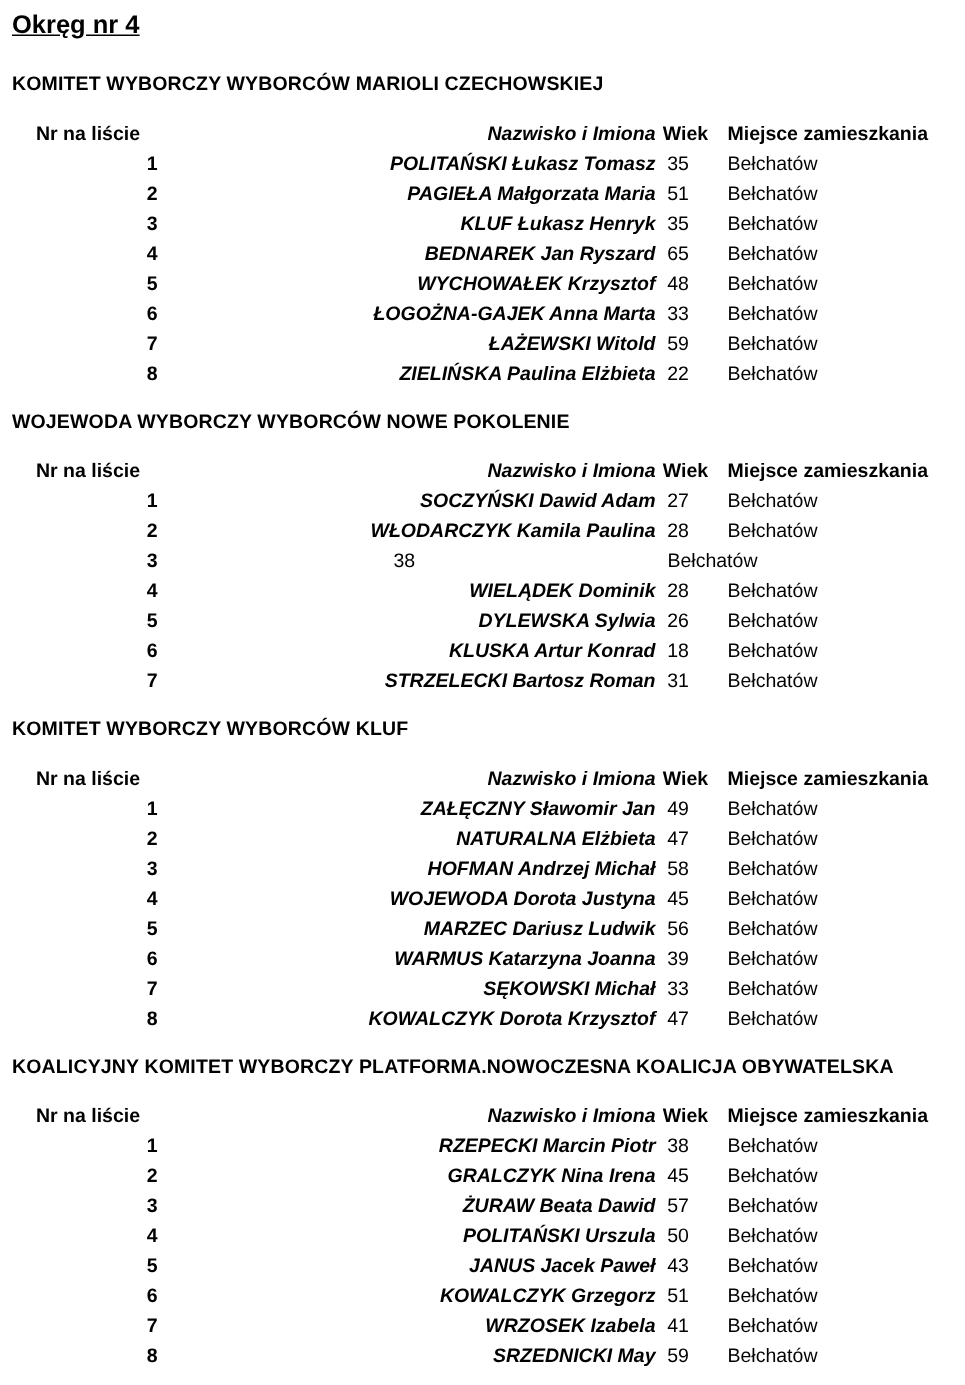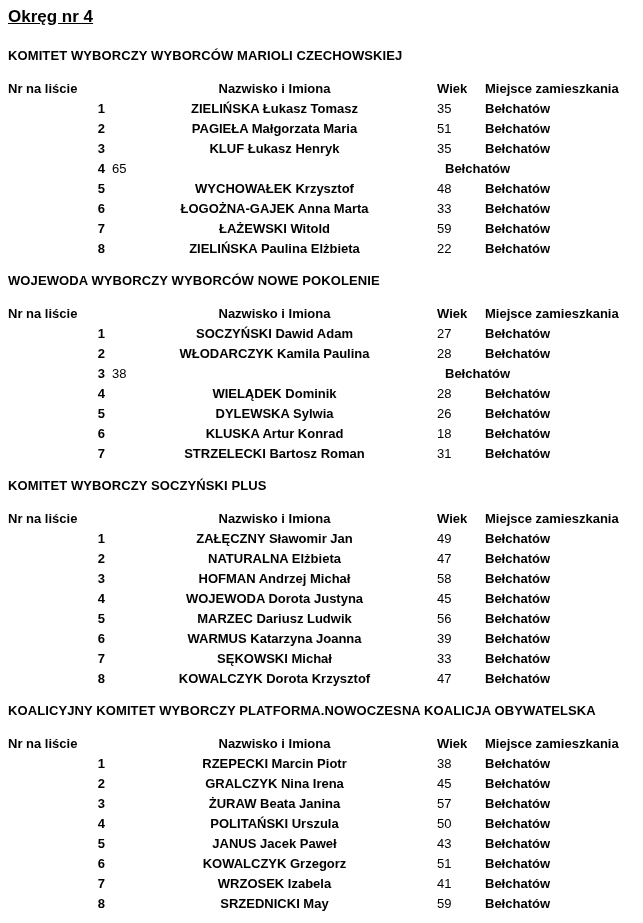--- a/index.html
+++ b/index.html
@@ -33,67 +33,68 @@
     margin: 0 0 16px 0;
     white-space: nowrap;
     letter-spacing: 0.1px;
   }
   .grid-row {
     display: grid;
     grid-template-columns: 104px 1fr 40px 158px;
     line-height: 20px;
     align-items: baseline;
   }
-  .thead { font-weight: bold; }
+  .thead { font-weight: bold; margin-left: 16px; }
   .cell-nr        { text-align: right; padding-right: 7px; font-weight: bold; }
   .thead .cell-nr { text-align: left;  padding-right: 0; }
-  .cell-name      { text-align: center;  font-weight: bold; white-space: nowrap; }
-  .cell-age       { text-align: left; padding-right: 10px; font-weight: normal; }
+  .cell-name      { text-align: right;  font-weight: bold; white-space: nowrap; font-style: italic; }
+  .cell-age       { text-align: center; padding-right: 10px; font-weight: normal; }
   .thead .cell-age{ padding-right: 0;  font-weight: bold; }
-  .cell-city      { text-align: left;  padding-left: 8px; font-weight: bold; white-space: nowrap; }
+  .cell-city      { text-align: left;  padding-left: 8px; font-weight: normal; white-space: nowrap; }
   .thead .cell-city { font-weight: bold; }
 </style>
 </head>
 <body style="color: rgb(0, 0, 0); background: rgb(255, 255, 255);">
 
 <h1 class="doc-title">Okręg nr 4</h1>
 
 <div id="committees">
   <section class="committee">
     <h2 class="committee-name">KOMITET WYBORCZY WYBORCÓW MARIOLI CZECHOWSKIEJ</h2>
     <div class="grid-row thead">
       <div class="cell-nr">Nr na liście</div>
       <div class="cell-name">Nazwisko i Imiona</div>
       <div class="cell-age">Wiek</div>
       <div class="cell-city">Miejsce zamieszkania</div>
     </div>
     <div class="rows">
   <div class="grid-row">
     <div class="cell-nr">1</div>
-    <div class="cell-name">ZIELIŃSKA Łukasz Tomasz</div>
+    <div class="cell-name">POLITAŃSKI Łukasz Tomasz</div>
     <div class="cell-age">35</div>
     <div class="cell-city">Bełchatów</div>
   </div>
 
   <div class="grid-row">
     <div class="cell-nr">2</div>
     <div class="cell-name">PAGIEŁA Małgorzata Maria</div>
     <div class="cell-age">51</div>
     <div class="cell-city">Bełchatów</div>
   </div>
 
   <div class="grid-row">
     <div class="cell-nr">3</div>
     <div class="cell-name">KLUF Łukasz Henryk</div>
     <div class="cell-age">35</div>
     <div class="cell-city">Bełchatów</div>
   </div>
 
   <div class="grid-row">
     <div class="cell-nr">4</div>
+    <div class="cell-name">BEDNAREK Jan Ryszard</div>
     <div class="cell-age">65</div>
     <div class="cell-city">Bełchatów</div>
   </div>
 
   <div class="grid-row">
     <div class="cell-nr">5</div>
     <div class="cell-name">WYCHOWAŁEK Krzysztof</div>
     <div class="cell-age">48</div>
     <div class="cell-city">Bełchatów</div>
   </div>
@@ -174,21 +175,21 @@
   <div class="grid-row">
     <div class="cell-nr">7</div>
     <div class="cell-name">STRZELECKI Bartosz Roman</div>
     <div class="cell-age">31</div>
     <div class="cell-city">Bełchatów</div>
   </div>
 </div>
   </section>
 
   <section class="committee">
-    <h2 class="committee-name">KOMITET WYBORCZY SOCZYŃSKI PLUS</h2>
+    <h2 class="committee-name">KOMITET WYBORCZY WYBORCÓW KLUF</h2>
     <div class="grid-row thead">
       <div class="cell-nr">Nr na liście</div>
       <div class="cell-name">Nazwisko i Imiona</div>
       <div class="cell-age">Wiek</div>
       <div class="cell-city">Miejsce zamieszkania</div>
     </div>
     <div class="rows">
   <div class="grid-row">
     <div class="cell-nr">1</div>
     <div class="cell-name">ZAŁĘCZNY Sławomir Jan</div>
@@ -265,21 +266,21 @@
 
   <div class="grid-row">
     <div class="cell-nr">2</div>
     <div class="cell-name">GRALCZYK Nina Irena</div>
     <div class="cell-age">45</div>
     <div class="cell-city">Bełchatów</div>
   </div>
 
   <div class="grid-row">
     <div class="cell-nr">3</div>
-    <div class="cell-name">ŻURAW Beata Janina</div>
+    <div class="cell-name">ŻURAW Beata Dawid</div>
     <div class="cell-age">57</div>
     <div class="cell-city">Bełchatów</div>
   </div>
 
   <div class="grid-row">
     <div class="cell-nr">4</div>
     <div class="cell-name">POLITAŃSKI Urszula</div>
     <div class="cell-age">50</div>
     <div class="cell-city">Bełchatów</div>
   </div>

